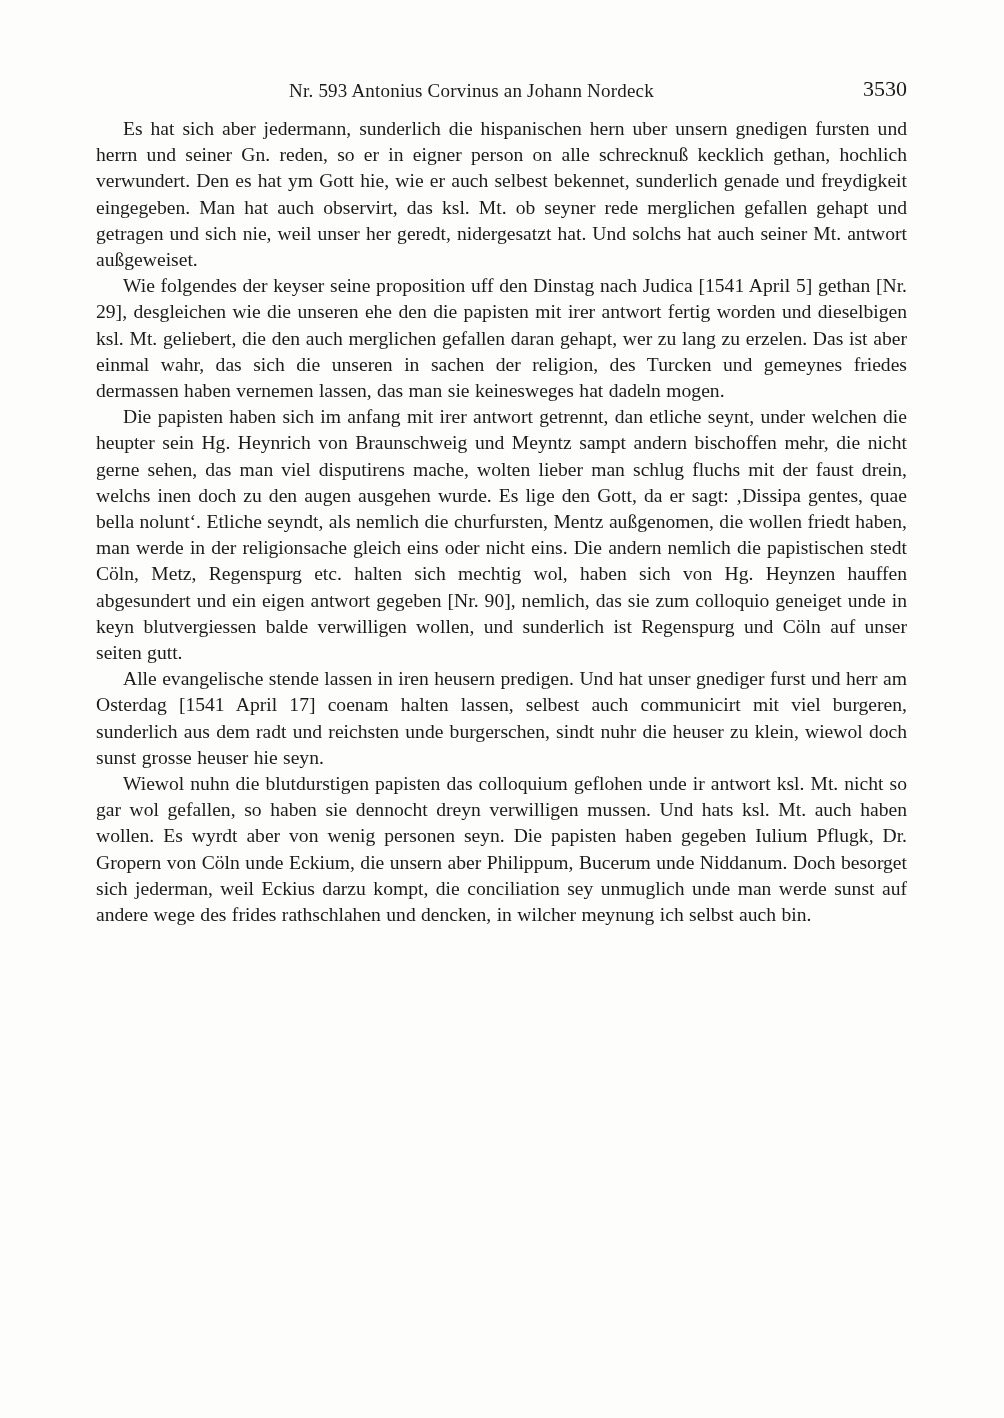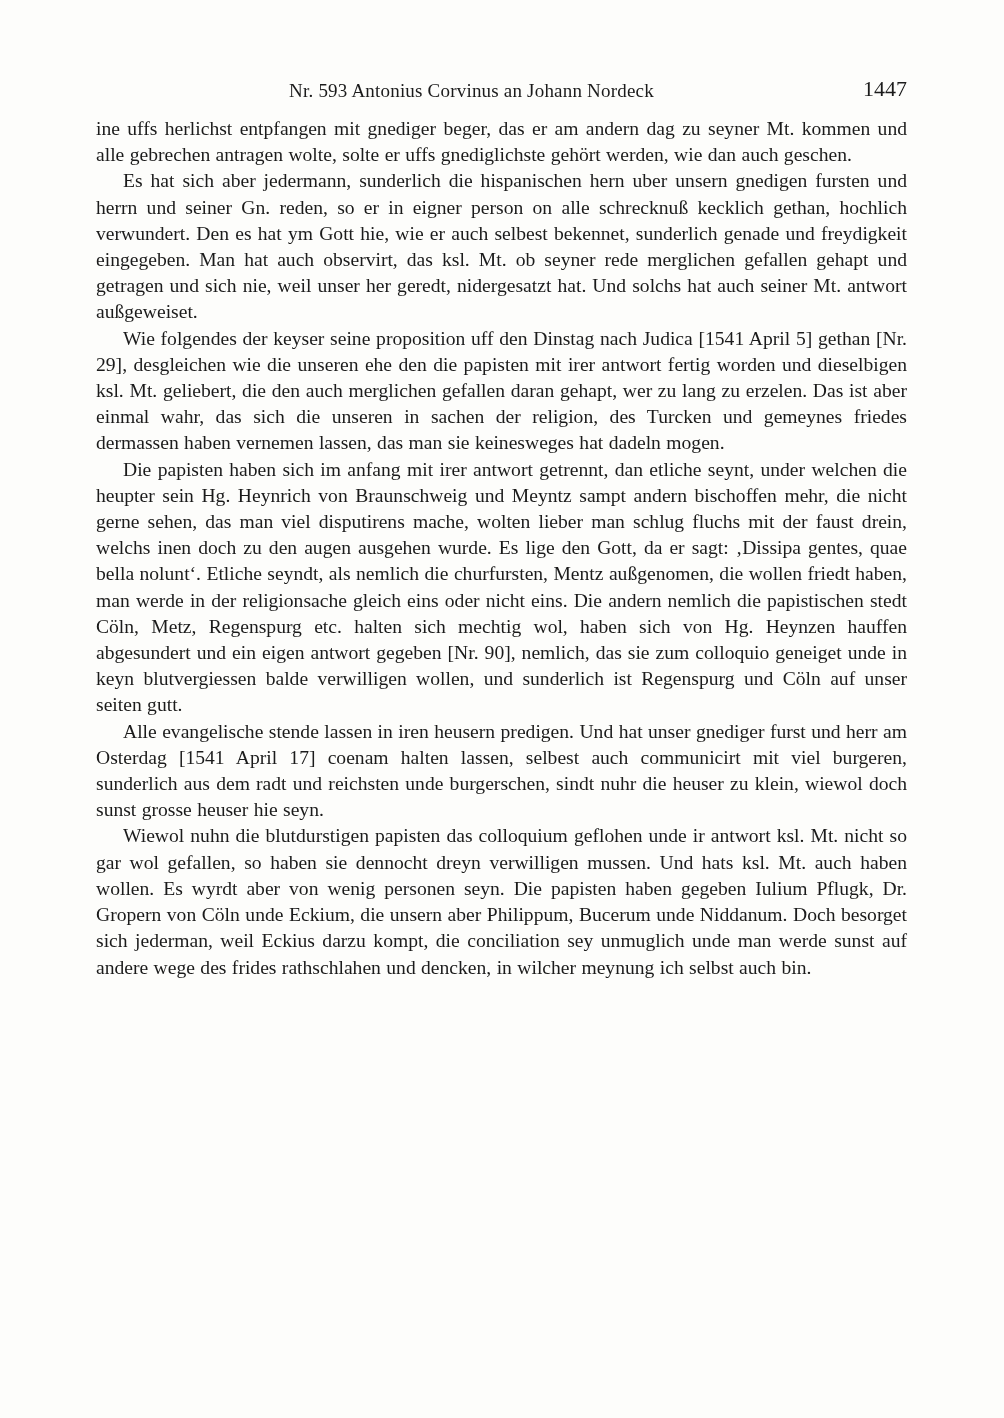--- a/index.html
+++ b/index.html
@@ -55,23 +55,22 @@
   }
   .italic {
   }
 </style>
 </head>
 <body>
 
 <div class="page">
   <header class="running-header">
     <span class="header-title">Nr. 593 Antonius Corvinus an Johann Nordeck</span>
-    <span class="page-number">1447</span>
+    <span class="page-number">3530</span>
   </header>
   <main class="document-body">
-      <p class="para"><span>ine uffs herlichst entpfangen mit gnediger beger, das er am andern dag zu seyner Mt. kommen und alle gebrechen antragen wolte, solte er uffs gnediglichste gehört werden, wie dan auch geschen.</span></p>
       <p class="para indent"><span>Es hat sich aber jedermann, sunderlich die hispanischen hern uber unsern gnedigen fursten und herrn und seiner Gn. reden, so er in eigner person on alle schrecknuß kecklich gethan, hochlich verwundert. Den es hat ym Gott hie, wie er auch selbest bekennet, sunderlich genade und freydigkeit eingegeben. Man hat auch observirt, das ksl. Mt. ob seyner rede merglichen gefallen gehapt und getragen und sich nie, weil unser her geredt, nidergesatzt hat. Und solchs hat auch seiner Mt. antwort außgeweiset.</span></p>
       <p class="para indent"><span>Wie folgendes der keyser seine proposition uff den Dinstag nach Judica </span><span class="italic">[1541 April 5]</span><span> gethan </span><span class="italic">[Nr. 29]</span><span>, desgleichen wie die unseren ehe den die papisten mit irer antwort fertig worden und dieselbigen ksl. Mt. geliebert, die den auch merglichen gefallen daran gehapt, wer zu lang zu erzelen. Das ist aber einmal wahr, das sich die unseren in sachen der religion, des Turcken und gemeynes friedes dermassen haben vernemen lassen, das man sie keinesweges hat dadeln mogen.</span></p>
       <p class="para indent"><span>Die papisten haben sich im anfang mit irer antwort getrennt, dan etliche seynt, under welchen die heupter sein Hg. Heynrich von Braunschweig und Meyntz sampt andern bischoffen mehr, die nicht gerne sehen, das man viel disputirens mache, wolten lieber man schlug fluchs mit der faust drein, welchs inen doch zu den augen ausgehen wurde. Es lige den Gott, da er sagt: ‚Dissipa gentes, quae bella nolunt‘. Etliche seyndt, als nemlich die churfursten, Mentz außgenomen, die wollen friedt haben, man werde in der religionsache gleich eins oder nicht eins. Die andern nemlich die papistischen stedt Cöln, Metz, Regenspurg etc. halten sich mechtig wol, haben sich von Hg. Heynzen hauffen abgesundert und ein eigen antwort gegeben </span><span class="italic">[Nr. 90]</span><span>, nemlich, das sie zum colloquio geneiget unde in keyn blutvergiessen balde verwilligen wollen, und sunderlich ist Regenspurg und Cöln auf unser seiten gutt.</span></p>
       <p class="para indent"><span>Alle evangelische stende lassen in iren heusern predigen. Und hat unser gnediger furst und herr am Osterdag </span><span class="italic">[1541 April 17]</span><span> coenam halten lassen, selbest auch communicirt mit viel burgeren, sunderlich aus dem radt und reichsten unde burgerschen, sindt nuhr die heuser zu klein, wiewol doch sunst grosse heuser hie seyn.</span></p>
       <p class="para indent"><span>Wiewol nuhn die blutdurstigen papisten das colloquium geflohen unde ir antwort ksl. Mt. nicht so gar wol gefallen, so haben sie dennocht dreyn verwilligen mussen. Und hats ksl. Mt. auch haben wollen. Es wyrdt aber von wenig personen seyn. Die papisten haben gegeben Iulium Pflugk, Dr. Gropern von Cöln unde Eckium, die unsern aber Philippum, Bucerum unde Niddanum. Doch besorget sich jederman, weil Eckius darzu kompt, die conciliation sey unmuglich unde man werde sunst auf andere wege des frides rathschlahen und dencken, in wilcher meynung ich selbst auch bin.</span></p>
     </main>
 </div>
 
 </body></html>

